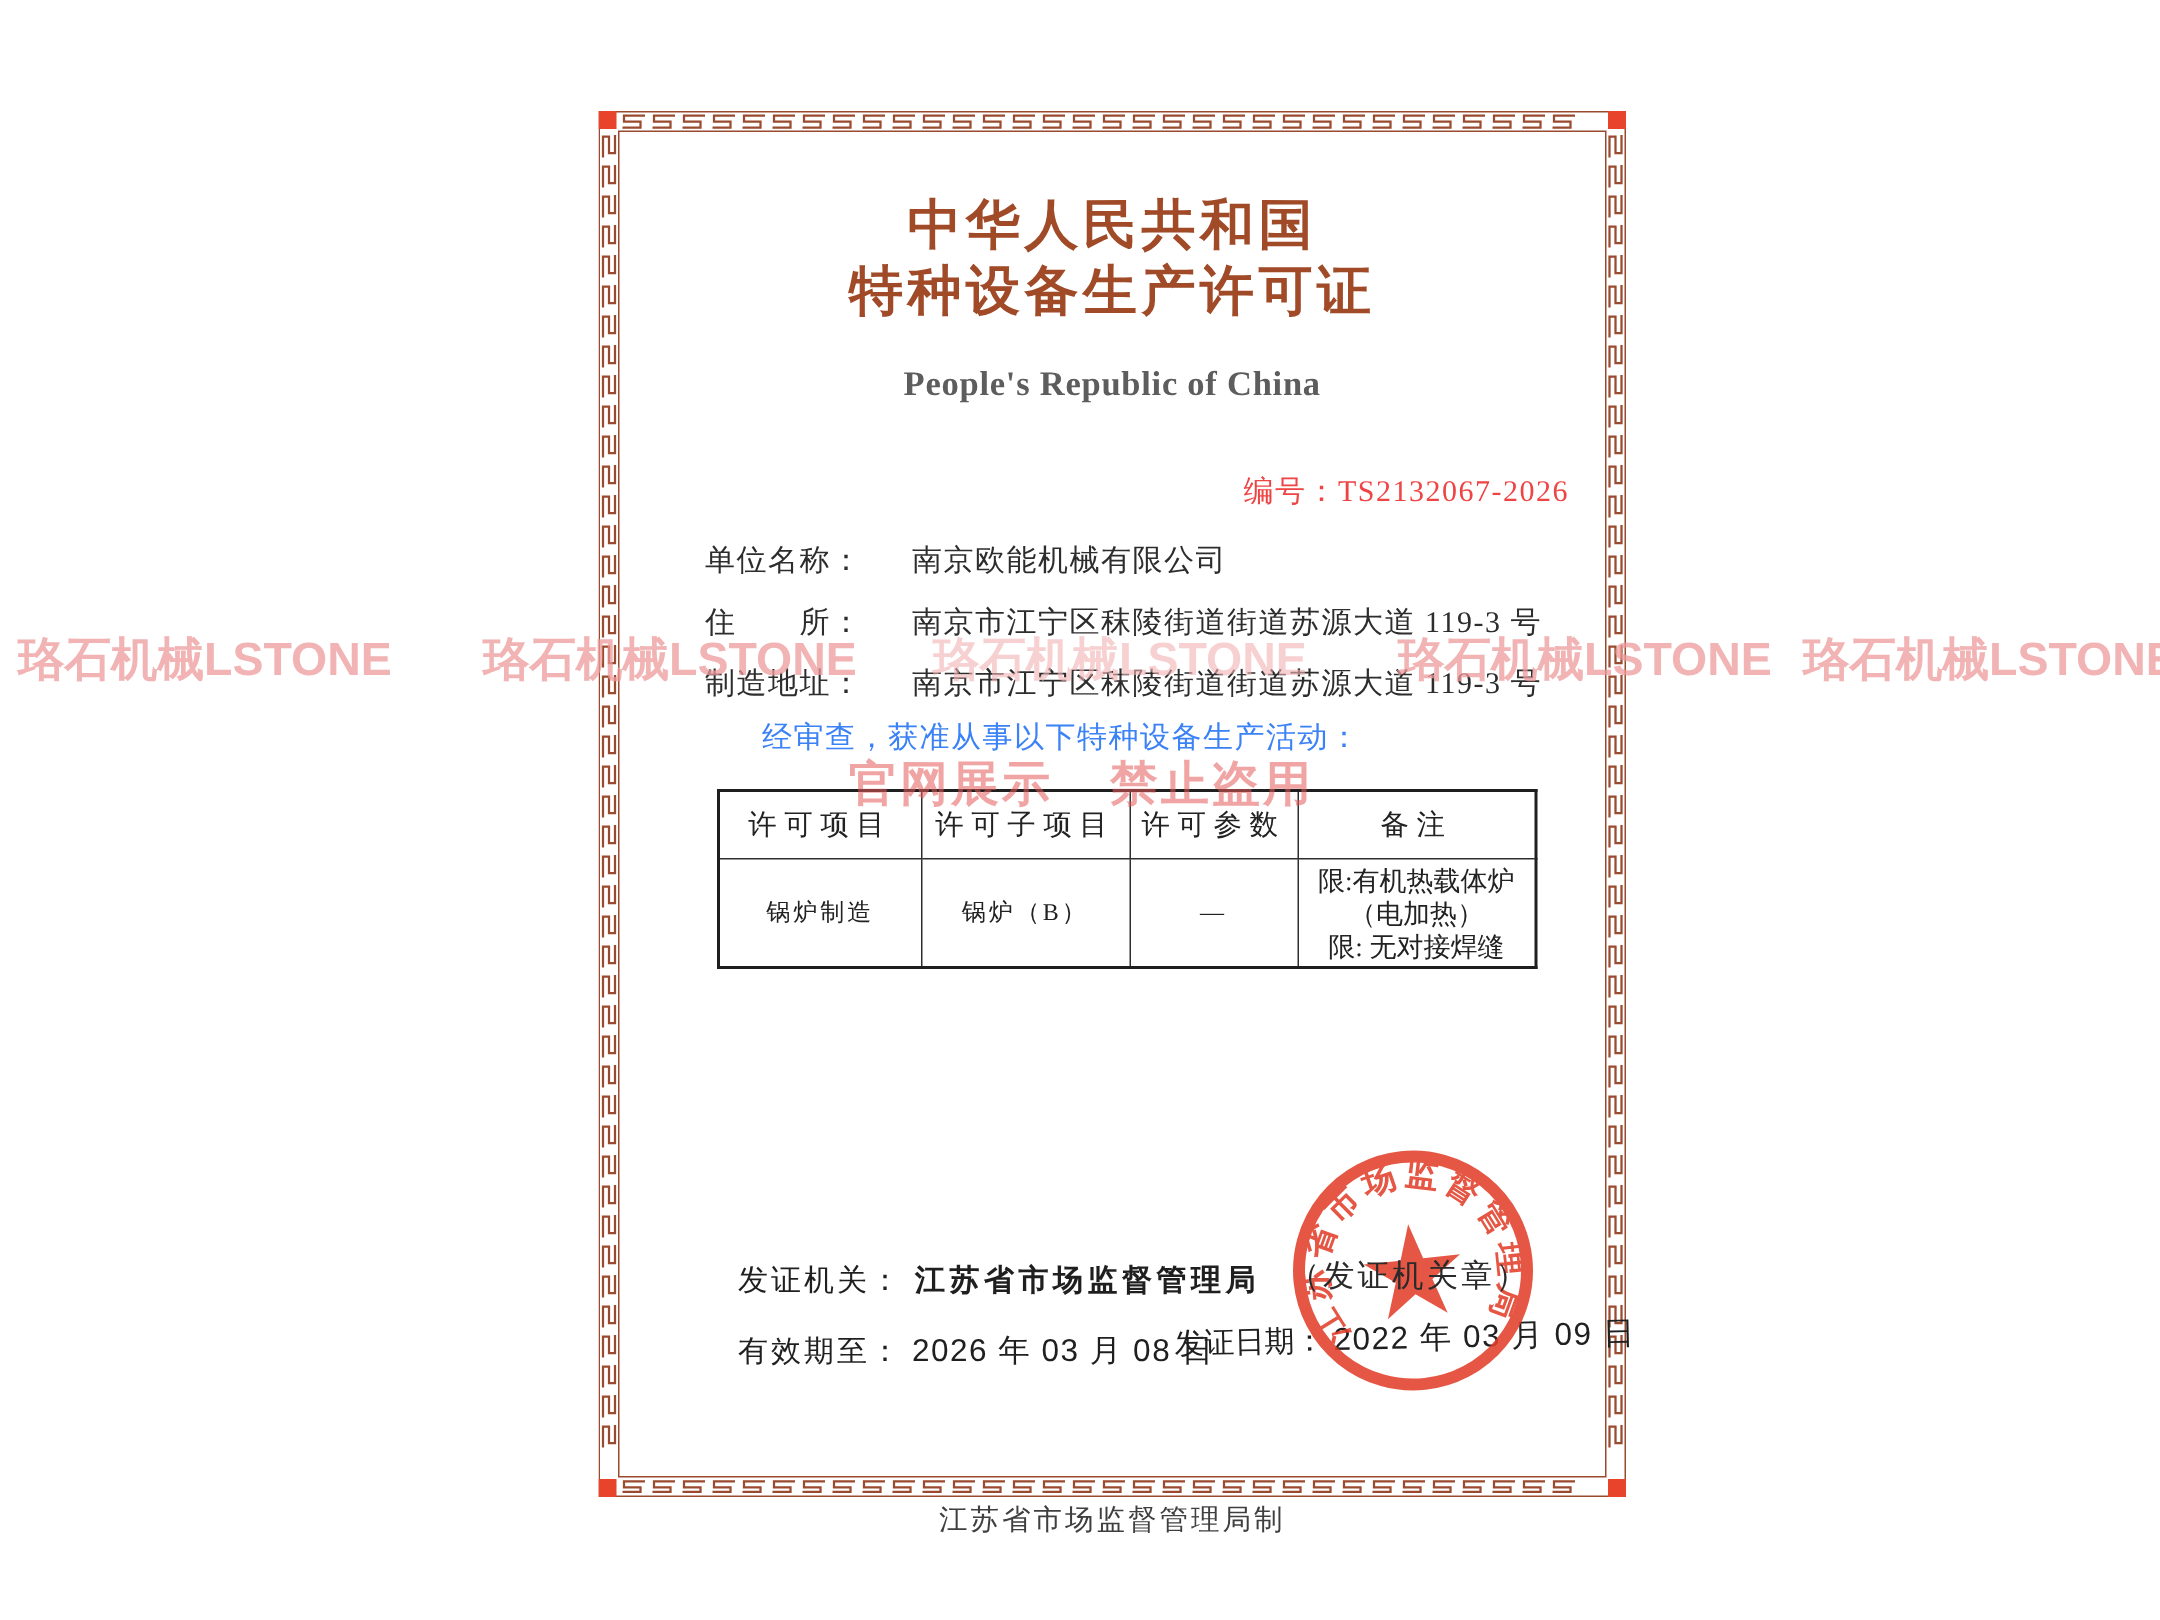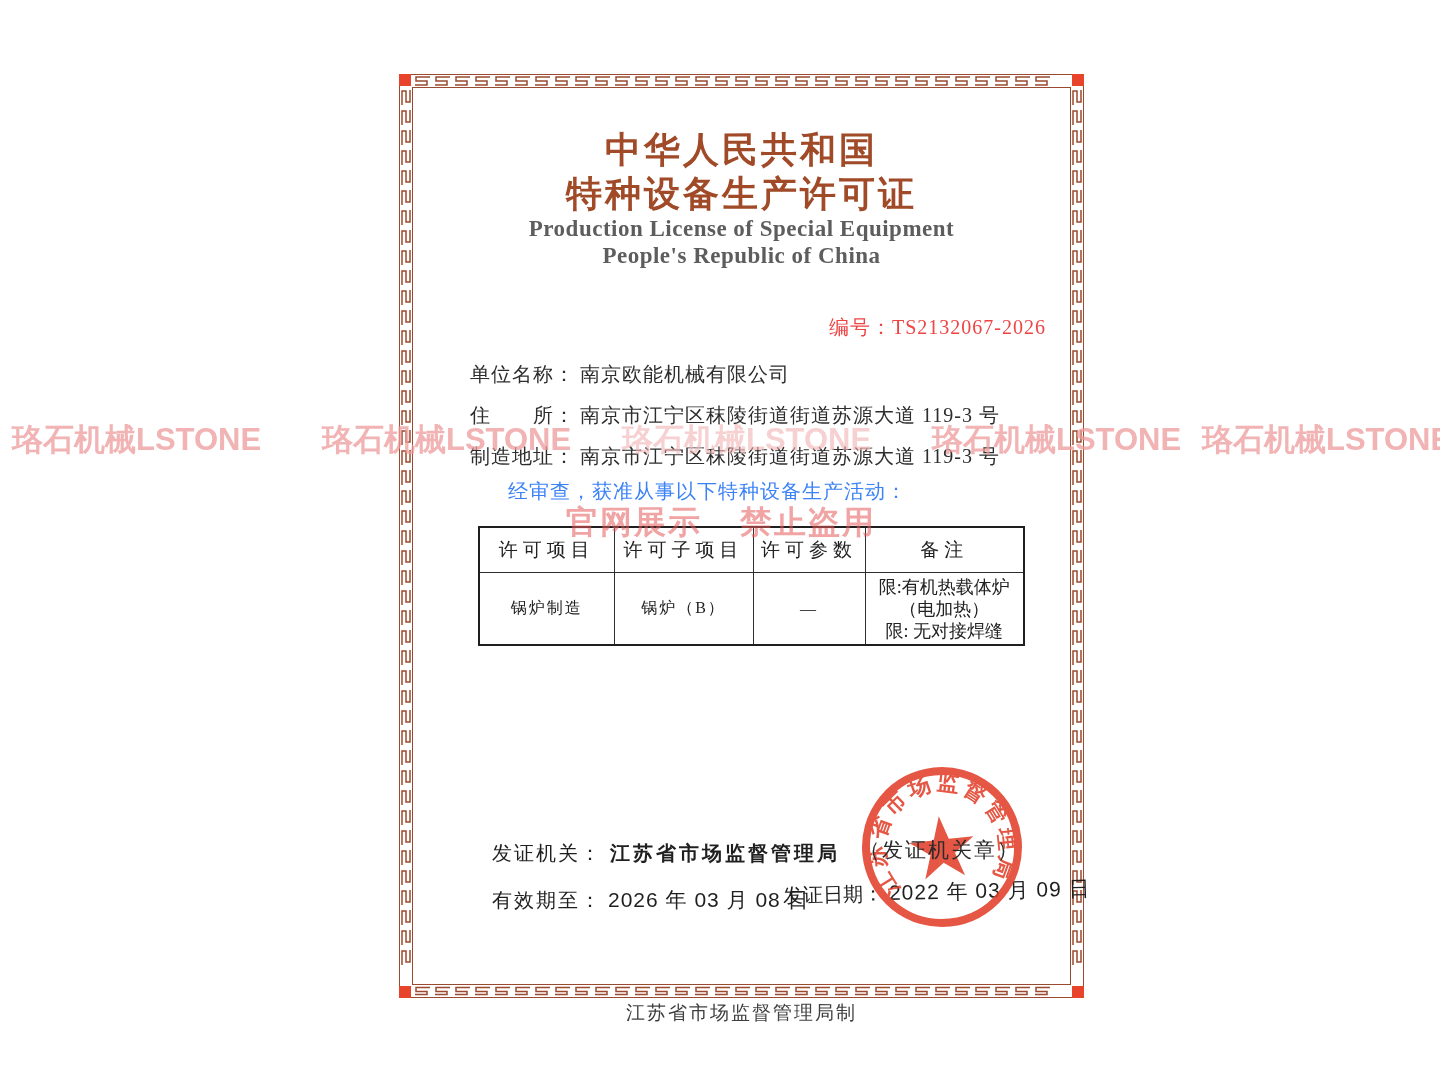--- a/index.html
+++ b/index.html
@@ -14,21 +14,21 @@
   .title-cn.l1{top:52px;}
   .title-cn.l2{top:96px;}
   .title-en{position:absolute;left:0;width:100%;text-align:center;color:#5d5d5d;
             font-size:23px;font-weight:bold;letter-spacing:0.5px;}
   .title-en.l1{top:142px;}
   .title-en.l2{top:169px;}
 
   .license-no{position:absolute;left:430px;top:240px;font-size:20px;color:#ef4444;letter-spacing:1px;}
 
   .fields{position:absolute;left:71px;top:288px;width:560px;}
-  .field-row{display:flex;margin-bottom:17px;font-size:20px;color:#2d2d2d;line-height:24px;}
+  .field-row{display:flex;margin-bottom:17px;font-size:20px;color:#2d2d2d;line-height:24px;gap:28px;}
   .field-label{flex:0 0 110px;letter-spacing:1px;}
   .field-value{letter-spacing:1px;}
 
   .approval{position:absolute;left:109px;top:404px;font-size:20px;color:#3b82f6;letter-spacing:1px;}
 
   .license-table{position:absolute;left:79px;top:452px;width:545px;border-collapse:collapse;
                  border:2.5px solid #1f1f1f;table-layout:fixed;}
   .license-table th,.license-table td{border:1.5px solid #2e2e2e;text-align:center;
                  font-weight:normal;color:#222;padding:0;}
   .license-table th{height:44px;font-size:19px;letter-spacing:5px;}
@@ -78,21 +78,20 @@
       <rect x="0" y="0" width="12" height="12" fill="#e8432b"></rect>
       <rect x="673" y="0" width="12" height="12" fill="#e8432b"></rect>
       <rect x="0" y="912" width="12" height="12" fill="#e8432b"></rect>
       <rect x="673" y="912" width="12" height="12" fill="#e8432b"></rect>
     </svg>
 
     <div class="cert-content">
 
       <div class="title-cn l1">中华人民共和国</div>
       <div class="title-cn l2">特种设备生产许可证</div>
-      <div class="title-en l1">Production License of Special Equipment</div>
       <div class="title-en l2">People's Republic of China</div>
 
       <div class="license-no"><span>编号：</span><span>TS2132067-2026</span></div>
 
       <div class="fields">
         <div class="field-row">
           <span class="field-label">单位名称：</span>
           <span class="field-value">南京欧能机械有限公司</span>
         </div>
         <div class="field-row">

